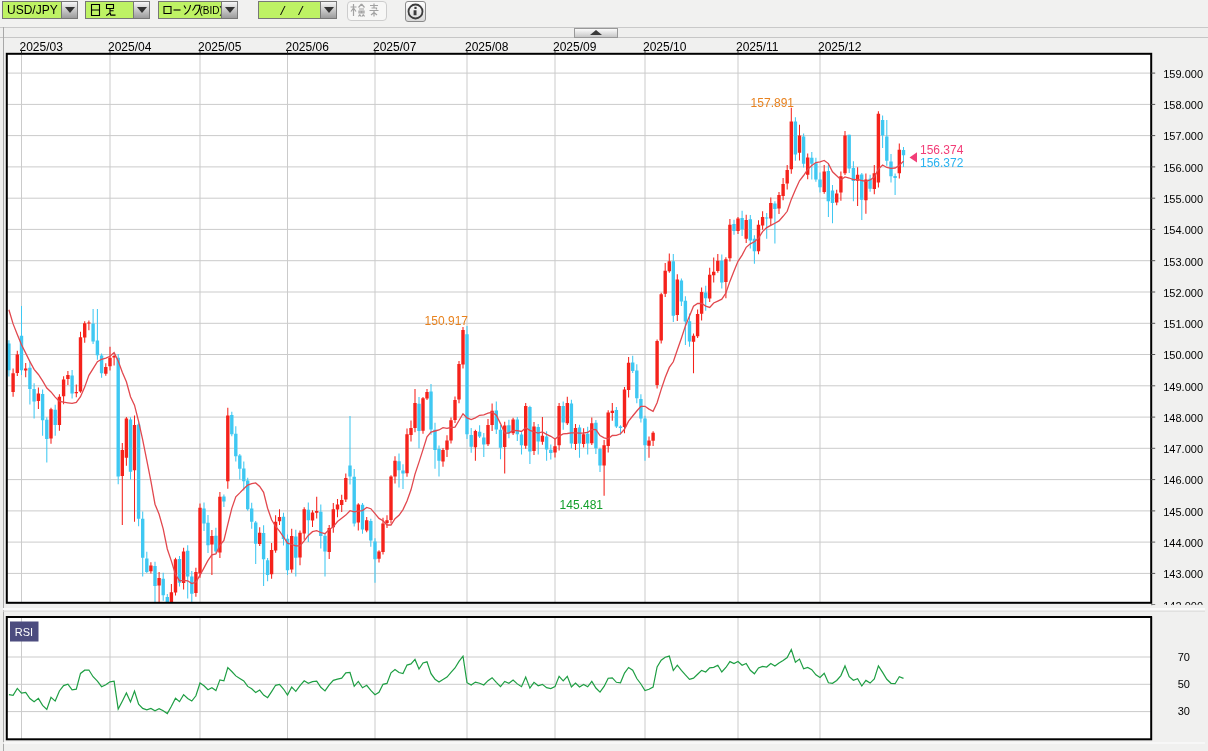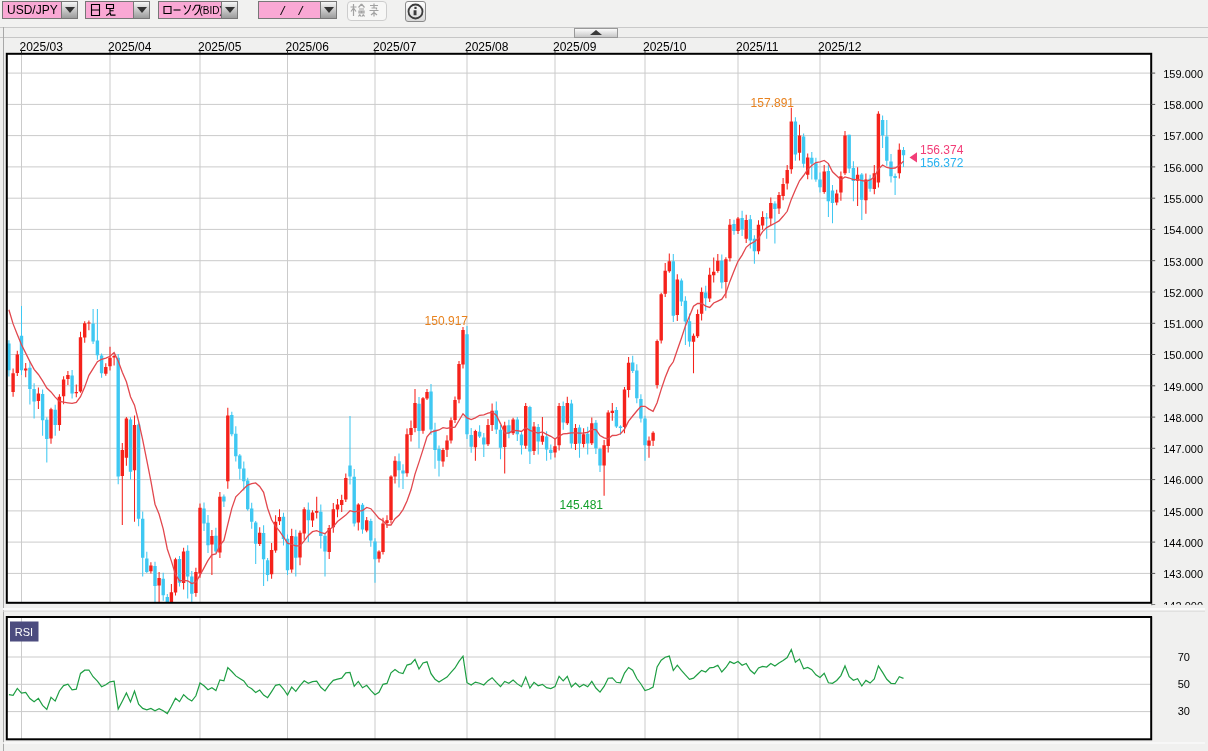--- a/index.html
+++ b/index.html
@@ -1,17 +1,17 @@
 <!DOCTYPE html>
 <html><head><meta charset="utf-8">
 <style>
 * { margin:0; padding:0; box-sizing:border-box; }
 html,body { width:1208px; height:751px; background:#f0f0ef; font-family:"Liberation Sans",sans-serif; overflow:hidden; position:relative; filter:blur(0px); }
 #toolbar { position:absolute; left:0; top:0; width:1208px; height:27px; background:#f1f1f0; opacity:0.999; }
-.sel { position:absolute; top:1px; height:18px; background:#f9a8d4; border:1px solid #777; display:flex; align-items:center; }
+.sel { position:absolute; top:1px; height:18px; background:#bef264; border:1px solid #777; display:flex; align-items:center; }
 .seltxt { font-size:12px; color:#000; padding-left:4px; white-space:nowrap; }
 .jp { margin-left:4px; }
 .selbtn { position:absolute; right:0; top:0; bottom:0; width:16px; background:linear-gradient(#f6f6f6,#9c9c9c); border-left:1px solid #777; display:flex; align-items:center; justify-content:center; }
 .tri { width:0; height:0; border-left:5px solid transparent; border-right:5px solid transparent; border-top:6px solid #333; }
 #searchbtn { position:absolute; left:346.7px; top:0.6px; width:40px; height:20px; background:#f7f7f6; border:1px solid #cdcdcd; border-radius:4px; display:flex; align-items:center; justify-content:center; }
 #infobtn { position:absolute; left:404.5px; top:0.6px; width:21px; height:21px; background:linear-gradient(#fefefe,#d9d9d9); border:1px solid #8a8a8a; border-radius:3px; display:flex; align-items:center; justify-content:center; }
 #strip { position:absolute; left:0; top:26.6px; width:1208px; height:11.4px; background:#efefee; border-top:1px solid #c9c9c9; border-bottom:1px solid #c6c6c6; }
 #collapse { position:absolute; left:574px; top:0.5px; width:44px; height:9.5px; background:linear-gradient(#fbfbfb,#c8c8c8); border:1px solid #999; display:flex; align-items:center; justify-content:center; }
 .triup { width:0; height:0; border-left:6px solid transparent; border-right:6px solid transparent; border-bottom:5px solid #3a3a3a; }
 #leftline { position:absolute; left:3px; top:27px; width:1px; height:724px; background:#a8a8a8; }

